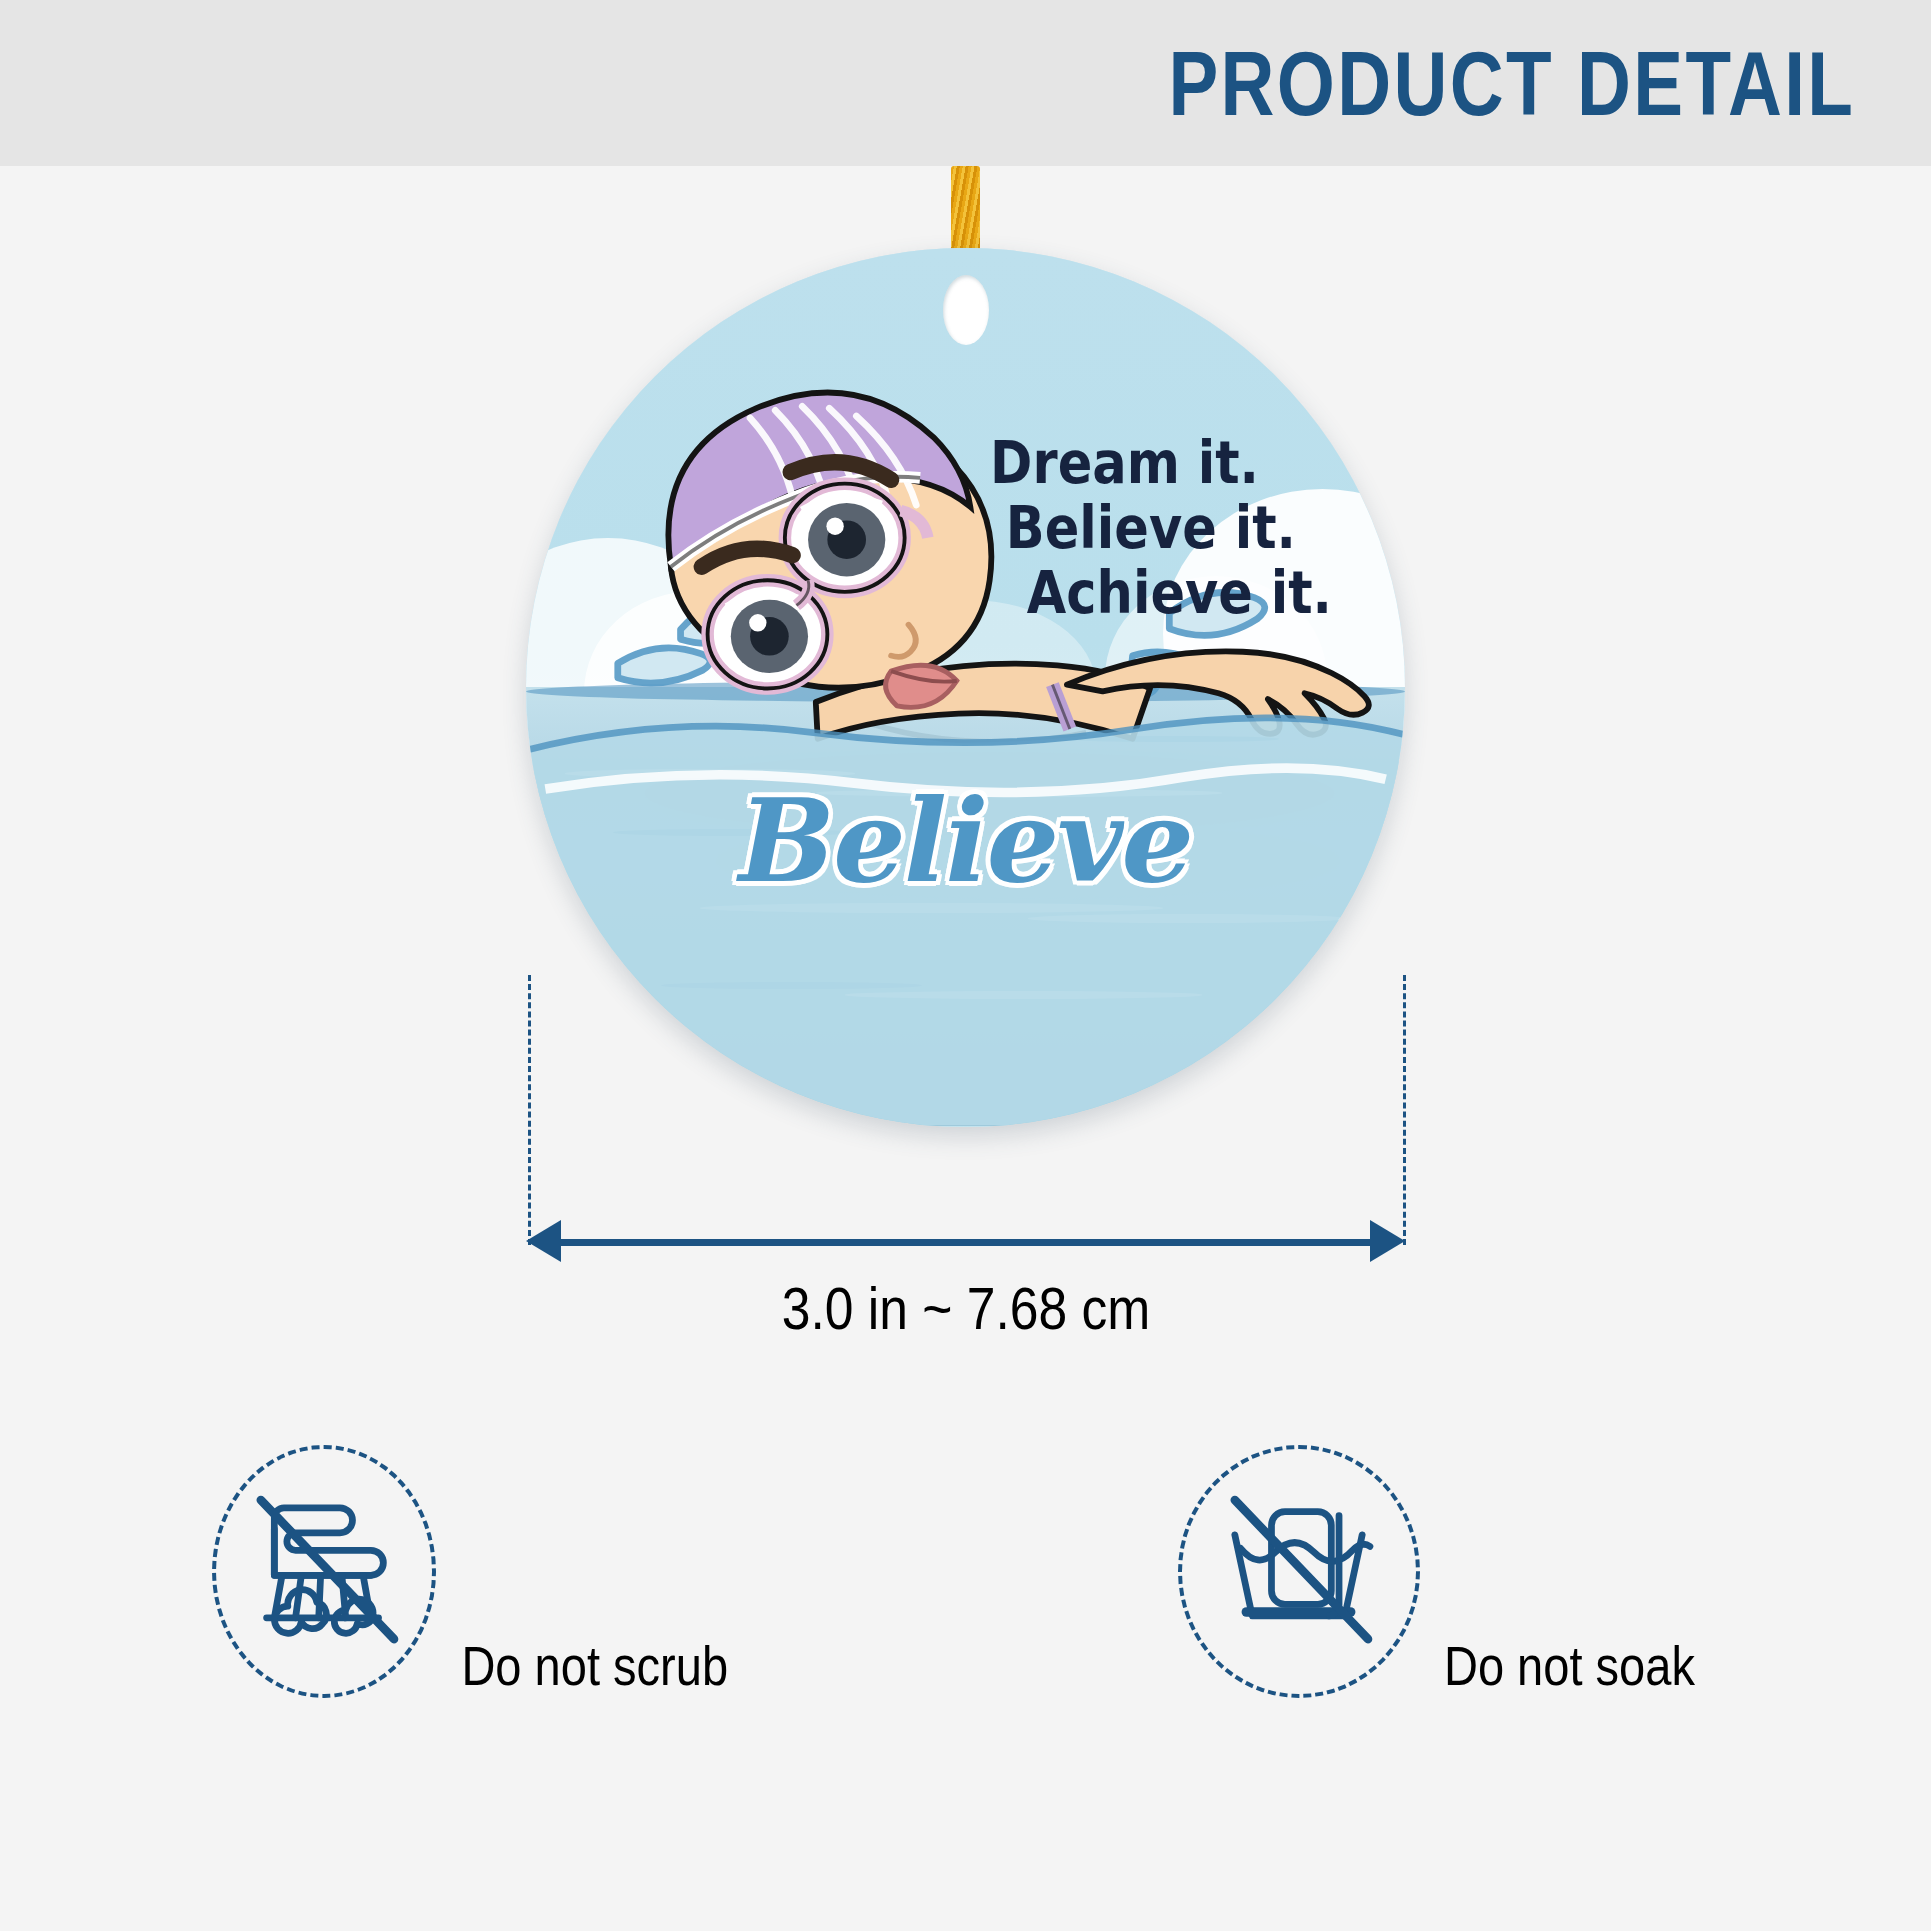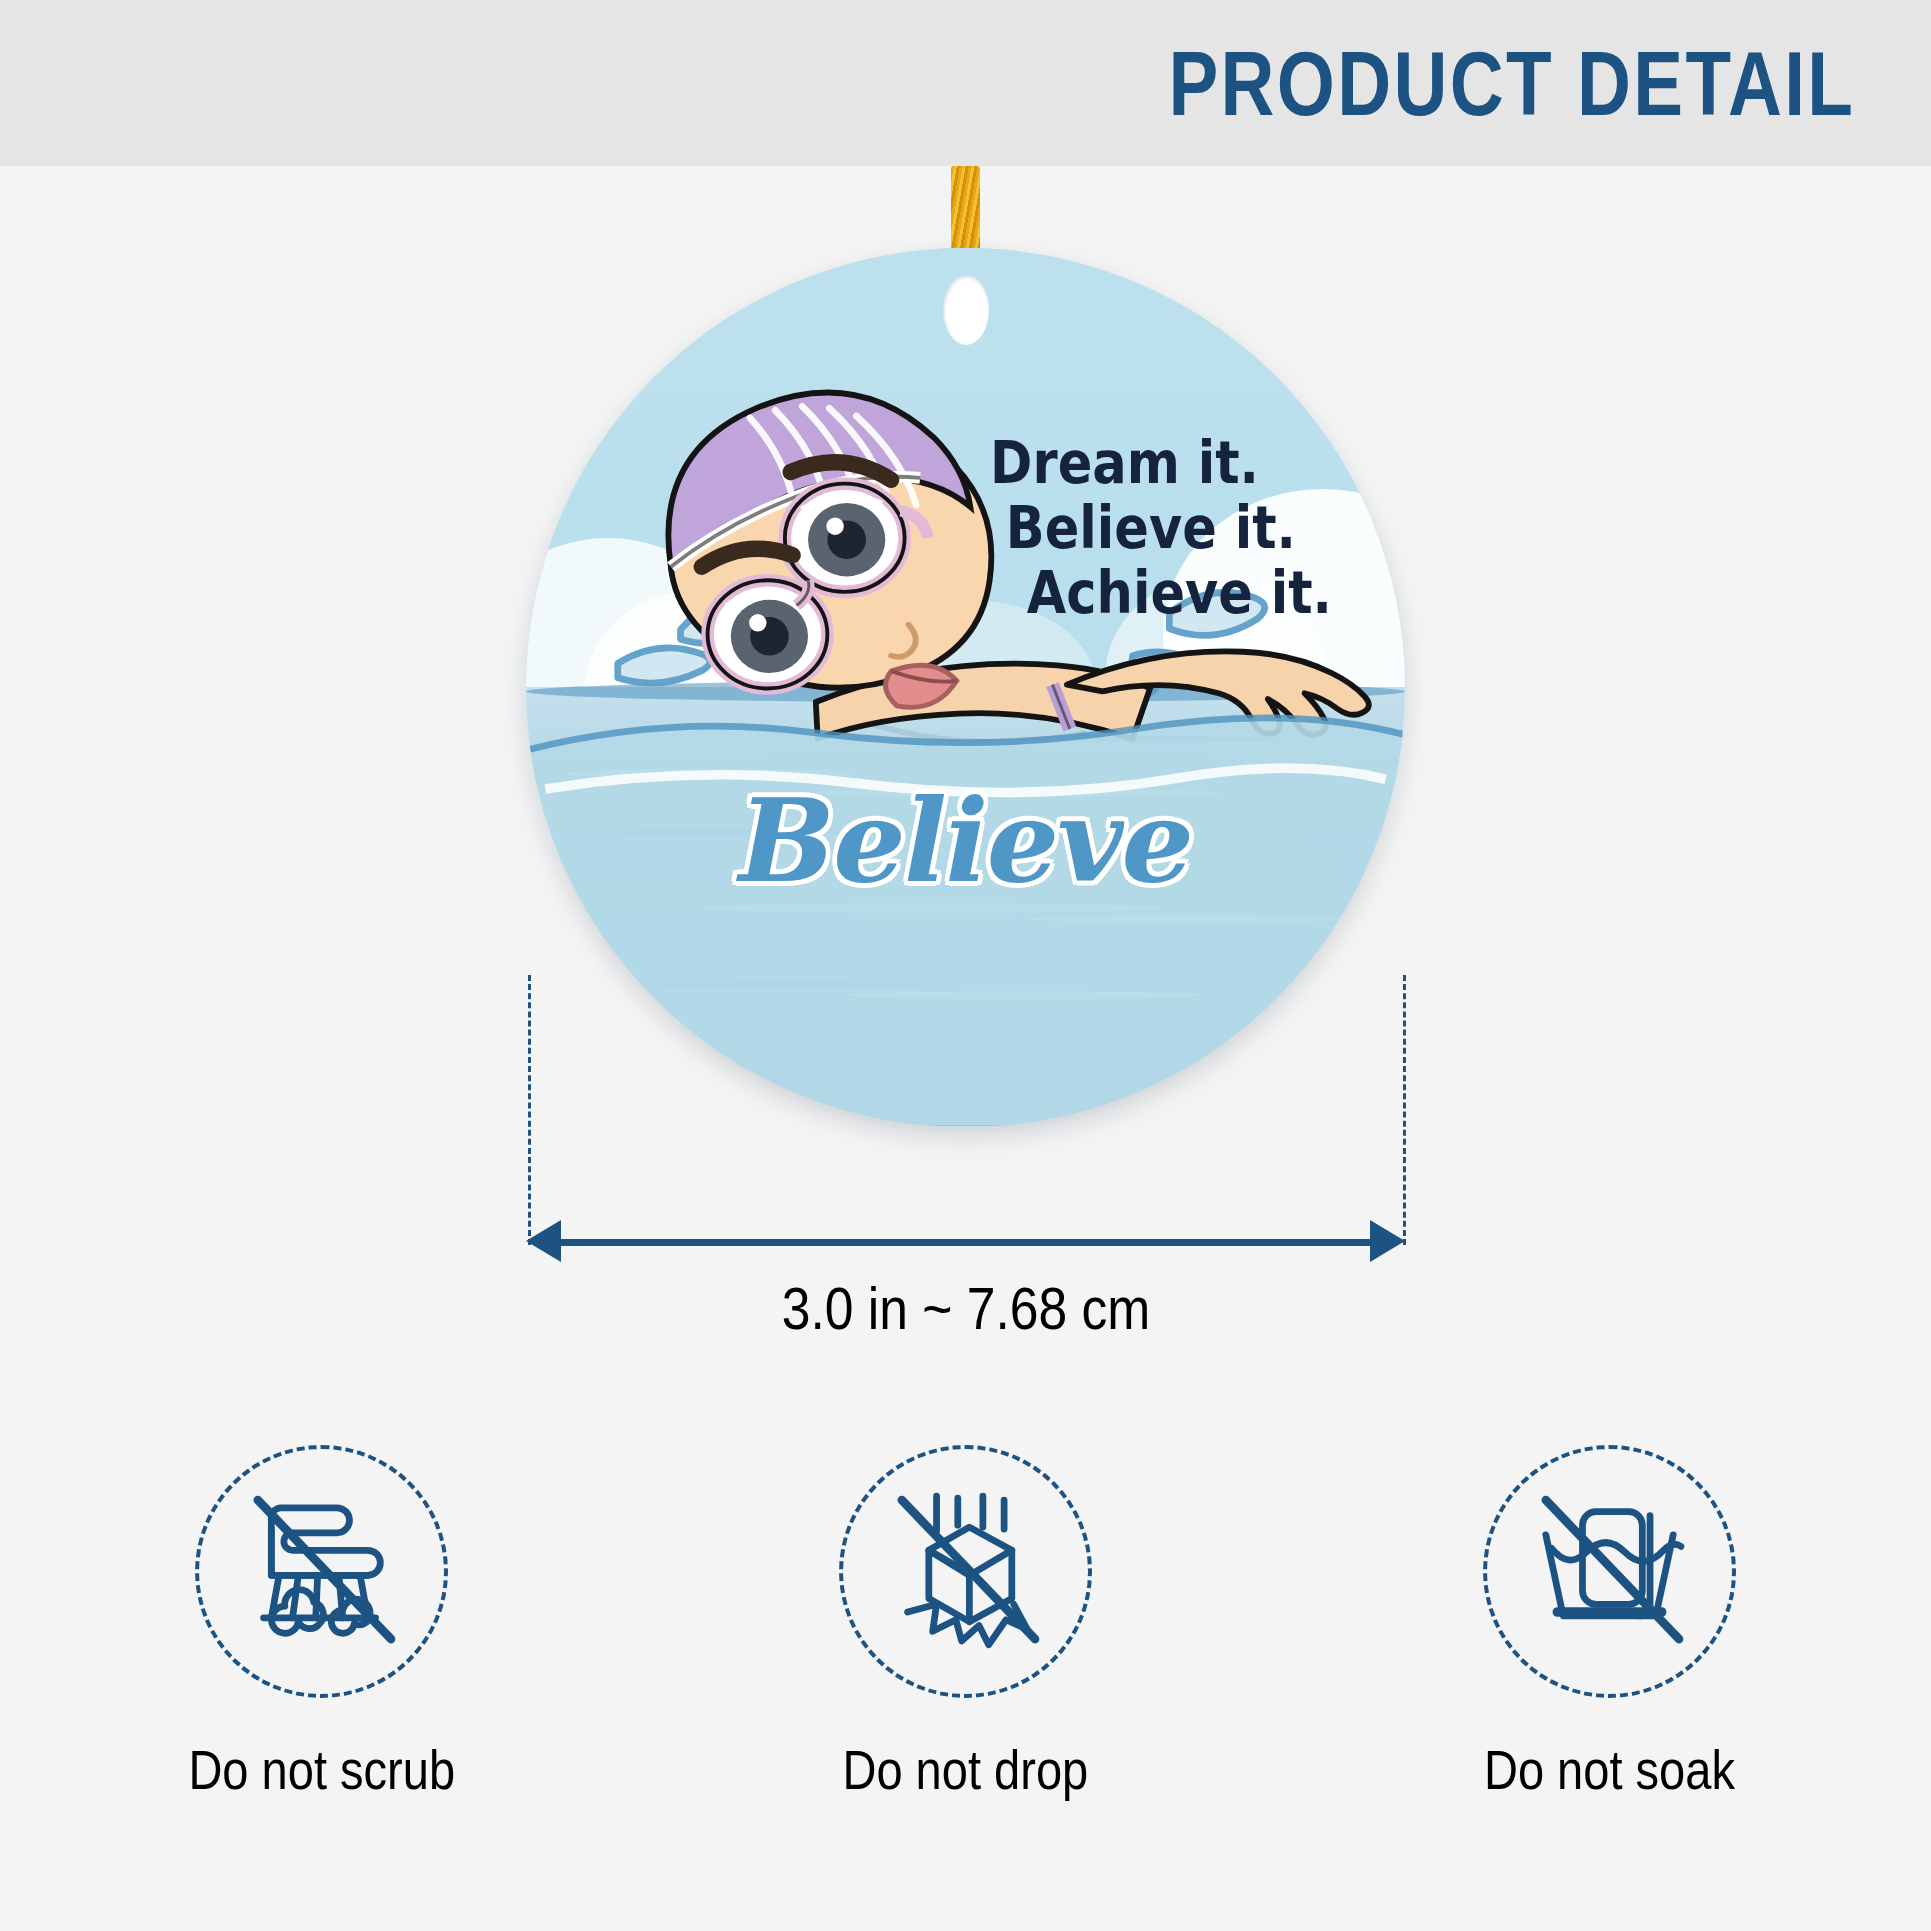--- a/index.html
+++ b/index.html
@@ -278,22 +278,22 @@
     top: 1279px;
     width: 1931px;
     height: 406px;
     display: flex;
     justify-content: space-around;
     align-items: flex-start;
   }
   .care-item {
     width: 541px;
     display: flex;
-    flex-direction: column;
-    align-items: center;
+    flex-direction: row;
+    align-items: flex-end;
   }
   .care-circle {
     width: 253px;
     height: 253px;
     border-radius: 50%;
     border: 4.8px dashed #1c5383;
     display: flex;
     align-items: center;
     justify-content: center;
     position: relative;
@@ -479,40 +479,20 @@
 
           <path d="M62 136 a14 14 0 1 0 14 16 a13 13 0 0 0 22 2 a13 13 0 0 0 -6 -22 a14 14 0 0 0 -30 4 z"></path>
           <path d="M122 140 a12 12 0 1 0 12 14 a11 11 0 0 0 16 -8 a12 12 0 0 0 -28 -6 z"></path>
 
           <path d="M34 26 L172 170" stroke-width="9"></path>
         </svg>
       </div>
       <div class="care-label">Do not scrub</div>
     </div>
 
-    <div class="care-item">
-      <div class="care-circle">
-        <svg width="193" height="193" viewBox="0 0 200 200" fill="none" stroke="#1c5383" stroke-width="7" stroke-linejoin="round" stroke-linecap="round">
-
-          <path d="M70 22 l0 36"></path>
-          <path d="M92 24 l0 28"></path>
-          <path d="M118 22 l0 32"></path>
-          <path d="M140 26 l0 30"></path>
-
-          <path d="M62 78 l42 -24 l44 24 l-44 26 z"></path>
-          <path d="M62 78 l0 50 l42 24 l0 -50 z"></path>
-          <path d="M148 78 l0 50 l-44 24"></path>
-
-          <path d="M40 142 l30 -8 l-4 28 l24 -12 l6 22 l18 -16 l10 20 l18 -26 l22 10 l-14 -26"></path>
-
-          <path d="M34 26 L172 170" stroke-width="9"></path>
-        </svg>
-      </div>
-      <div class="care-label">Do not drop</div>
-    </div>
 
     <div class="care-item">
       <div class="care-circle">
         <svg width="193" height="193" viewBox="0 0 200 200" fill="none" stroke="#1c5383" stroke-width="7" stroke-linejoin="round" stroke-linecap="round">
 
           <path d="M34 62 l18 84 l96 0 l18 -84"></path>
           <path d="M46 142 l108 0" stroke-width="10"></path>
 
           <path d="M40 76 q18 22 36 4 q20 -20 40 0 q20 20 40 -2 q10 -10 18 -4"></path>
 

